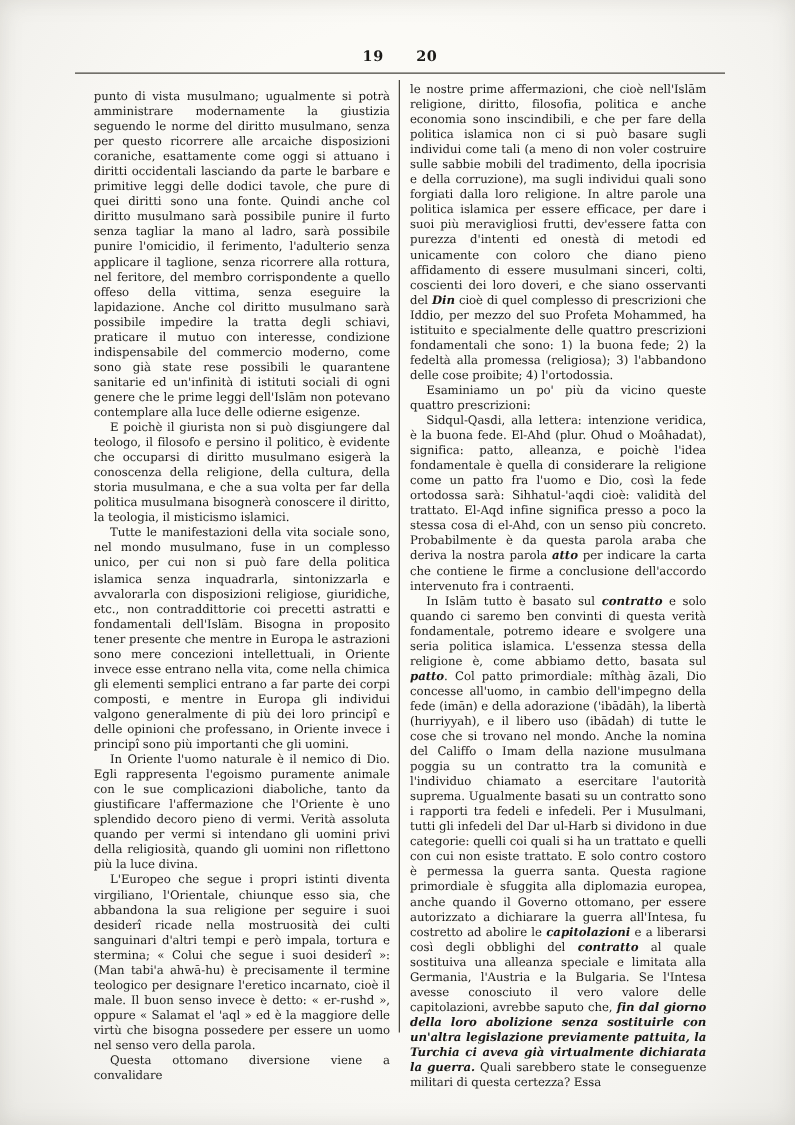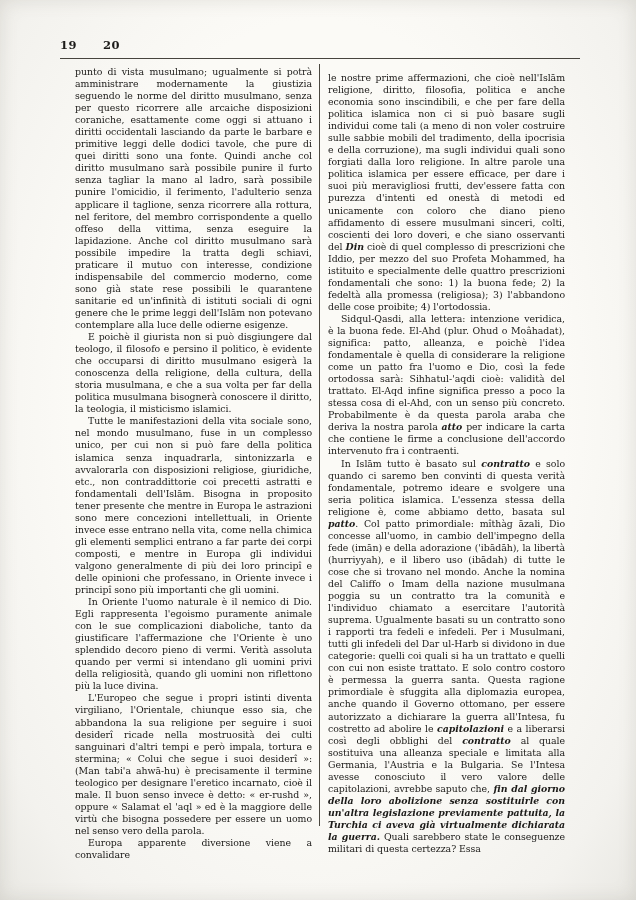--- a/index.html
+++ b/index.html
@@ -19,20 +19,21 @@
   }
   .page-header {
     position: absolute;
     top: 38px;
     left: 60px;
     right: 56px;
     display: flex;
     align-items: baseline;
     border-bottom: 1.4px solid #47443e;
     padding-bottom: 6px;
+    justify-content: center;
   }
   .pagenum {
     font-size: 11.5px;
     font-weight: bold;
     letter-spacing: 0.5px;
     width: 30px;
     flex: 0 0 auto;
   }
   .pagenum.right { text-align: right; }
   .journal-title {
@@ -86,22 +87,23 @@
 
   <div class="column-divider"></div>
 
   <div class="text-columns">
     <div class="column">
         <p class="para"><span>punto di vista musulmano; ugualmente si potrà amministrare modernamente la giustizia seguendo le norme del diritto musulmano, senza per questo ricorrere alle arcaiche disposizioni coraniche, esattamente come oggi si attuano i diritti occidentali lasciando da parte le barbare e primitive leggi delle dodici tavole, che pure di quei diritti sono una fonte. Quindi anche col diritto musulmano sarà possibile punire il furto senza tagliar la mano al ladro, sarà possibile punire l'omicidio, il ferimento, l'adulterio senza applicare il taglione, senza ricorrere alla rottura, nel feritore, del membro corrispondente a quello offeso della vittima, senza eseguire la lapidazione. Anche col diritto musulmano sarà possibile impedire la tratta degli schiavi, praticare il mutuo con interesse, condizione indispensabile del commercio moderno, come sono già state rese possibili le quarantene sanitarie ed un'infinità di istituti sociali di ogni genere che le prime leggi dell'Islām non potevano contemplare alla luce delle odierne esigenze.</span></p>
         <p class="para indent"><span>E poichè il giurista non si può disgiungere dal teologo, il filosofo e persino il politico, è evidente che occuparsi di diritto musulmano esigerà la conoscenza della religione, della cultura, della storia musulmana, e che a sua volta per far della politica musulmana bisognerà conoscere il diritto, la teologia, il misticismo islamici.</span></p>
         <p class="para indent"><span>Tutte le manifestazioni della vita sociale sono, nel mondo musulmano, fuse in un complesso unico, per cui non si può fare della politica islamica senza inquadrarla, sintonizzarla e avvalorarla con disposizioni religiose, giuridiche, etc., non contraddittorie coi precetti astratti e fondamentali dell'Islām. Bisogna in proposito tener presente che mentre in Europa le astrazioni sono mere concezioni intellettuali, in Oriente invece esse entrano nella vita, come nella chimica gli elementi semplici entrano a far parte dei corpi composti, e mentre in Europa gli individui valgono generalmente di più dei loro principî e delle opinioni che professano, in Oriente invece i principî sono più importanti che gli uomini.</span></p>
         <p class="para indent"><span>In Oriente l'uomo naturale è il nemico di Dio. Egli rappresenta l'egoismo puramente animale con le sue complicazioni diaboliche, tanto da giustificare l'affermazione che l'Oriente è uno splendido decoro pieno di vermi. Verità assoluta quando per vermi si intendano gli uomini privi della religiosità, quando gli uomini non riflettono più la luce divina.</span></p>
         <p class="para indent"><span>L'Europeo che segue i propri istinti diventa virgiliano, l'Orientale, chiunque esso sia, che abbandona la sua religione per seguire i suoi desiderî ricade nella mostruosità dei culti sanguinari d'altri tempi e però impala, tortura e stermina; « Colui che segue i suoi desiderî »: (Man tabi'a ahwā-hu) è precisamente il termine teologico per designare l'eretico incarnato, cioè il male. Il buon senso invece è detto: « er-rushd », oppure « Salamat el 'aql » ed è la maggiore delle virtù che bisogna possedere per essere un uomo nel senso vero della parola.</span></p>
-        <p class="para indent"><span>Europa apparente diversione viene a convalidare</span></p>
+        <p class="para indent"><span>Questa ottomano diversione viene a convalidare</span></p>
       </div>
     <div class="column">
         <p class="para"><span>le nostre prime affermazioni, che cioè nell'Islām religione, diritto, filosofia, politica e anche economia sono inscindibili, e che per fare della politica islamica non ci si può basare sugli individui come tali (a meno di non voler costruire sulle sabbie mobili del tradimento, della ipocrisia e della corruzione), ma sugli individui quali sono forgiati dalla loro religione. In altre parole una politica islamica per essere efficace, per dare i suoi più meravigliosi frutti, dev'essere fatta con purezza d'intenti ed onestà di metodi ed unicamente con coloro che diano pieno affidamento di essere musulmani sinceri, colti, coscienti dei loro doveri, e che siano osservanti del </span><em>Din</em><span> cioè di quel complesso di prescrizioni che Iddio, per mezzo del suo Profeta Mohammed, ha istituito e specialmente delle quattro prescrizioni fondamentali che sono: 1) la buona fede; 2) la fedeltà alla promessa (religiosa); 3) l'abbandono delle cose proibite; 4) l'ortodossia.</span></p>
+        <p class="para indent"><span>Esaminiamo un po' più da vicino queste quattro prescrizioni:</span></p>
         <p class="para indent"><span>Sidqul-Qasdi, alla lettera: intenzione veridica, è la buona fede. El-Ahd (plur. Ohud o Moâhadat), significa: patto, alleanza, e poichè l'idea fondamentale è quella di considerare la religione come un patto fra l'uomo e Dio, così la fede ortodossa sarà: Sihhatul-'aqdi cioè: validità del trattato. El-Aqd infine significa presso a poco la stessa cosa di el-Ahd, con un senso più concreto. Probabilmente è da questa parola araba che deriva la nostra parola </span><em>atto</em><span> per indicare la carta che contiene le firme a conclusione dell'accordo intervenuto fra i contraenti.</span></p>
         <p class="para indent"><span>In Islām tutto è basato sul </span><em>contratto</em><span> e solo quando ci saremo ben convinti di questa verità fondamentale, potremo ideare e svolgere una seria politica islamica. L'essenza stessa della religione è, come abbiamo detto, basata sul </span><em>patto</em><span>. Col patto primordiale: mîthàg āzali, Dio concesse all'uomo, in cambio dell'impegno della fede (imān) e della adorazione ('ibādāh), la libertà (hurriyyah), e il libero uso (ibādah) di tutte le cose che si trovano nel mondo. Anche la nomina del Califfo o Imam della nazione musulmana poggia su un contratto tra la comunità e l'individuo chiamato a esercitare l'autorità suprema. Ugualmente basati su un contratto sono i rapporti tra fedeli e infedeli. Per i Musulmani, tutti gli infedeli del Dar ul-Harb si dividono in due categorie: quelli coi quali si ha un trattato e quelli con cui non esiste trattato. E solo contro costoro è permessa la guerra santa. Questa ragione primordiale è sfuggita alla diplomazia europea, anche quando il Governo ottomano, per essere autorizzato a dichiarare la guerra all'Intesa, fu costretto ad abolire le </span><em>capitolazioni</em><span> e a liberarsi così degli obblighi del </span><em>contratto</em><span> al quale sostituiva una alleanza speciale e limitata alla Germania, l'Austria e la Bulgaria. Se l'Intesa avesse conosciuto il vero valore delle capitolazioni, avrebbe saputo che, </span><em>fin dal giorno della loro abolizione senza sostituirle con un'altra legislazione previamente pattuita, la Turchia ci aveva già virtualmente dichiarata la guerra.</em><span> Quali sarebbero state le conseguenze militari di questa certezza? Essa</span></p>
       </div>
   </div>
 
 </div>
 
 </body></html>

